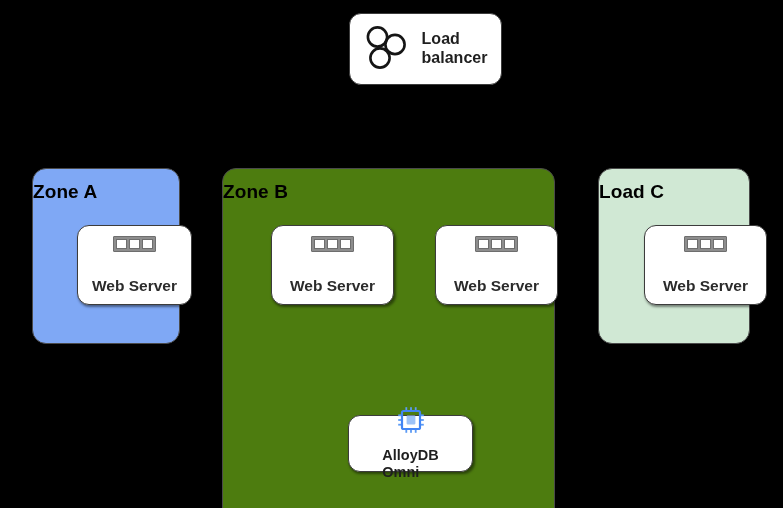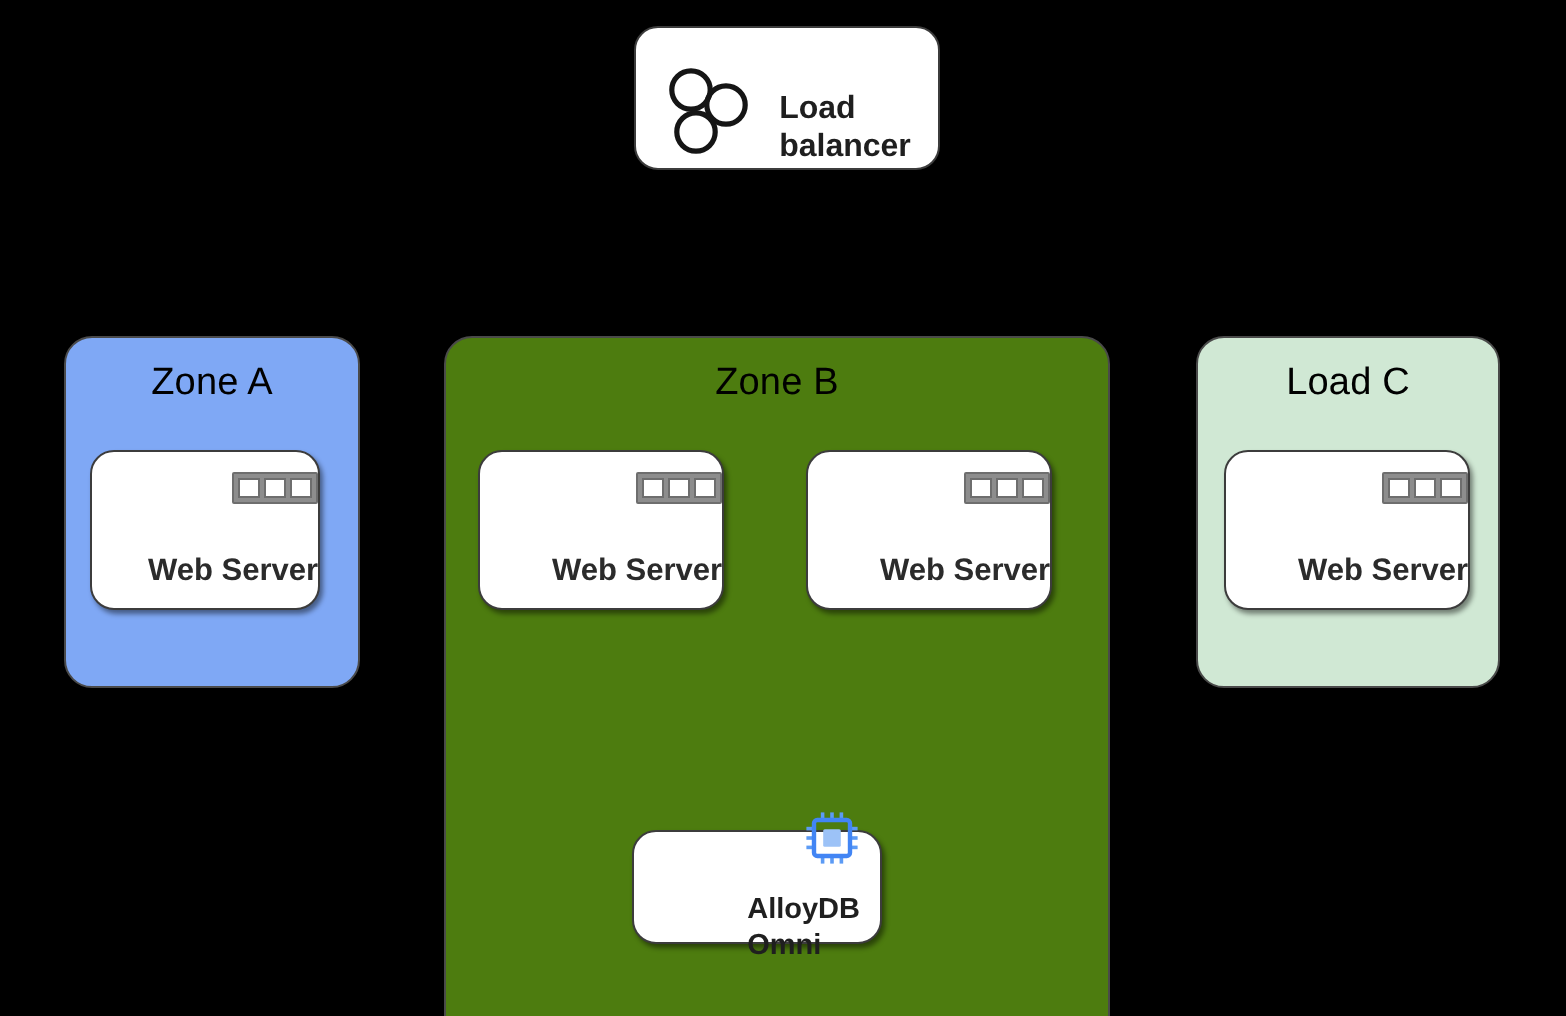--- a/index.html
+++ b/index.html
@@ -38,22 +38,21 @@
     position: absolute;
     z-index: 2;
     border-radius: 14px;
     box-sizing: border-box;
     box-shadow: 1.5px 2px 2.5px rgba(0,0,0,0.55);
   }
   .zone-label {
     position: absolute;
     left: 0;
     right: 0;
-    text-align: center;
-    font-weight: normal;
+    font-weight: bold;
     font-size: 19px;
     color: #000000;
     letter-spacing: 0.1px;
   }
 
   #zone-a {
     left: 32px;  top: 168px;  width: 148px;  height: 176px;
     background: #7FA8F5;
     border: 1.6px solid #4a4a4a;
   }
@@ -74,22 +73,23 @@
   
   .node {
     position: absolute;
     z-index: 3;
     background: #FFFFFF;
     border: 1.7px solid #3c3c3c;
     border-radius: 12px;
     box-sizing: border-box;
     box-shadow: 1.5px 2px 2.5px rgba(0,0,0,0.45);
     display: flex;
-    align-items: flex-end;
+    align-items: center;
     justify-content: center;
+    margin-left: 32px;
   }
 
   
   .server-node {
     flex-direction: column;
     gap: 25px;
   }
   .rack-icon {
     display: flex;
     gap: 2px;

